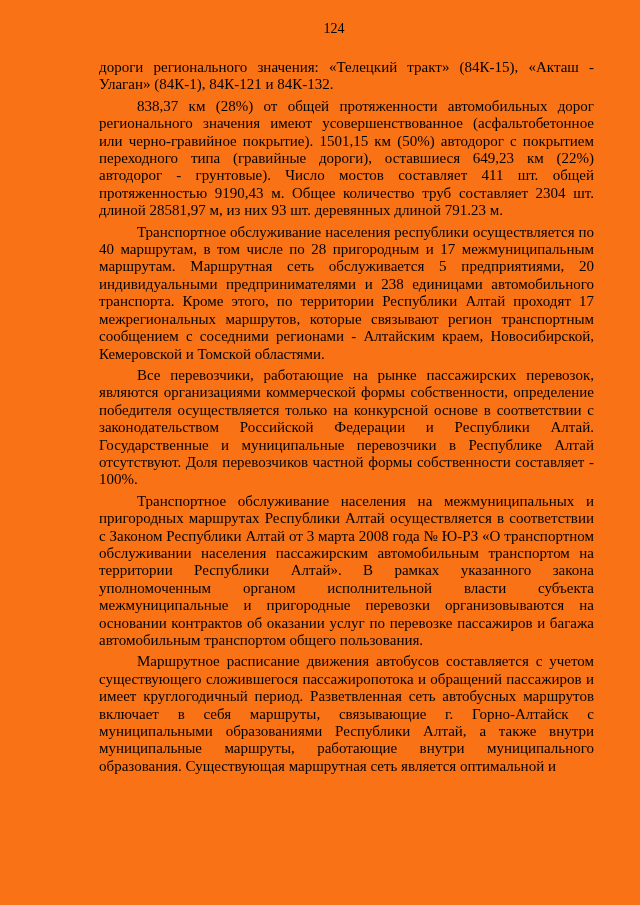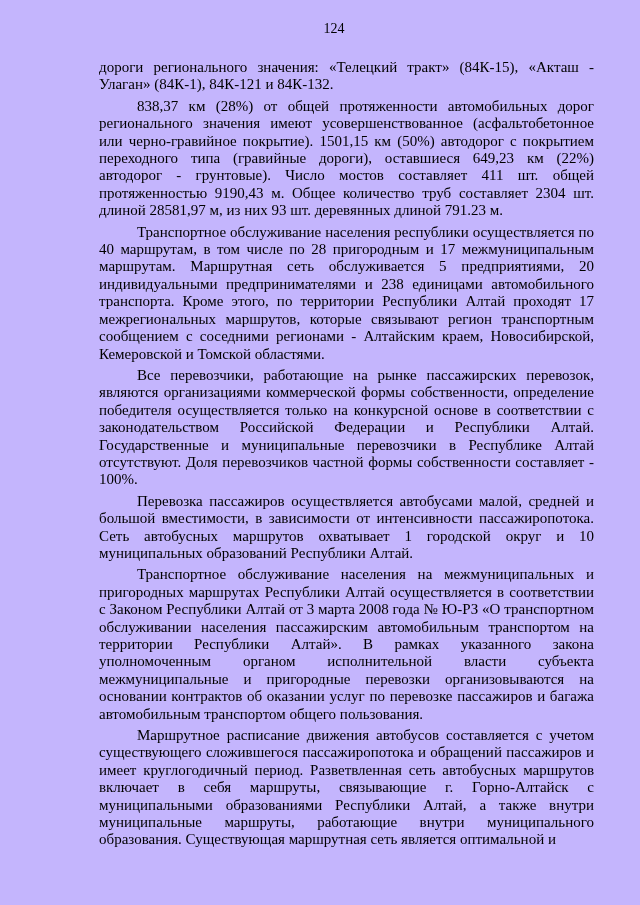--- a/index.html
+++ b/index.html
@@ -4,21 +4,21 @@
 <style>
   html, body {
     margin: 0;
     padding: 0;
     background: #ffffff;
   }
   .page {
     position: relative;
     width: 640px;
     height: 905px;
-    background: #c4b5fd;
+    background: #f97316;
     color: #000000;
     font-family: "Liberation Serif", serif;
     overflow: hidden;
   }
   .page-number {
     position: absolute;
     top: 21px;
     left: 334px;
     transform: translateX(-50%);
     font-size: 14px;
@@ -47,17 +47,16 @@
 <body>
 
 <div class="page">
   <div class="page-number">124</div>
 
   <div class="content">
     <p class="para">дороги регионального значения: «Телецкий тракт» (84К-15), «Акташ - Улаган» (84К-1), 84К-121 и 84К-132.</p>
     <p class="para indent">838,37 км (28%) от общей протяженности автомобильных дорог регионального значения имеют усовершенствованное (асфальтобетонное или черно-гравийное покрытие). 1501,15 км (50%) автодорог с покрытием переходного типа (гравийные дороги), оставшиеся 649,23 км (22%) автодорог - грунтовые). Число мостов составляет 411 шт. общей протяженностью 9190,43 м. Общее количество труб составляет 2304 шт. длиной 28581,97 м, из них 93 шт. деревянных длиной 791.23 м.</p>
     <p class="para indent">Транспортное обслуживание населения республики осуществляется по 40 маршрутам, в том числе по 28 пригородным и 17 межмуниципальным маршрутам. Маршрутная сеть обслуживается 5 предприятиями, 20 индивидуальными предпринимателями и 238 единицами автомобильного транспорта. Кроме этого, по территории Республики Алтай проходят 17 межрегиональных маршрутов, которые связывают регион транспортным сообщением с соседними регионами - Алтайским краем, Новосибирской, Кемеровской и Томской областями.</p>
     <p class="para indent">Все перевозчики, работающие на рынке пассажирских перевозок, являются организациями коммерческой формы собственности, определение победителя осуществляется только на конкурсной основе в соответствии с законодательством Российской Федерации и Республики Алтай. Государственные и муниципальные перевозчики в Республике Алтай отсутствуют. Доля перевозчиков частной формы собственности составляет - 100%.</p>
-    <p class="para indent">Перевозка пассажиров осуществляется автобусами малой, средней и большой вместимости, в зависимости от интенсивности пассажиропотока. Сеть автобусных маршрутов охватывает 1 городской округ и 10 муниципальных образований Республики Алтай.</p>
     <p class="para indent">Транспортное обслуживание населения на межмуниципальных и пригородных маршрутах Республики Алтай осуществляется в соответствии с Законом Республики Алтай от 3 марта 2008 года № Ю-РЗ «О транспортном обслуживании населения пассажирским автомобильным транспортом на территории Республики Алтай». В рамках указанного закона уполномоченным органом исполнительной власти субъекта межмуниципальные и пригородные перевозки организовываются на основании контрактов об оказании услуг по перевозке пассажиров и багажа автомобильным транспортом общего пользования.</p>
     <p class="para indent">Маршрутное расписание движения автобусов составляется с учетом существующего сложившегося пассажиропотока и обращений пассажиров и имеет круглогодичный период. Разветвленная сеть автобусных маршрутов включает в себя маршруты, связывающие г. Горно-Алтайск с муниципальными образованиями Республики Алтай, а также внутри муниципальные маршруты, работающие внутри муниципального образования. Существующая маршрутная сеть является оптимальной и</p>
   </div>
 </div>
 
 </body></html>

